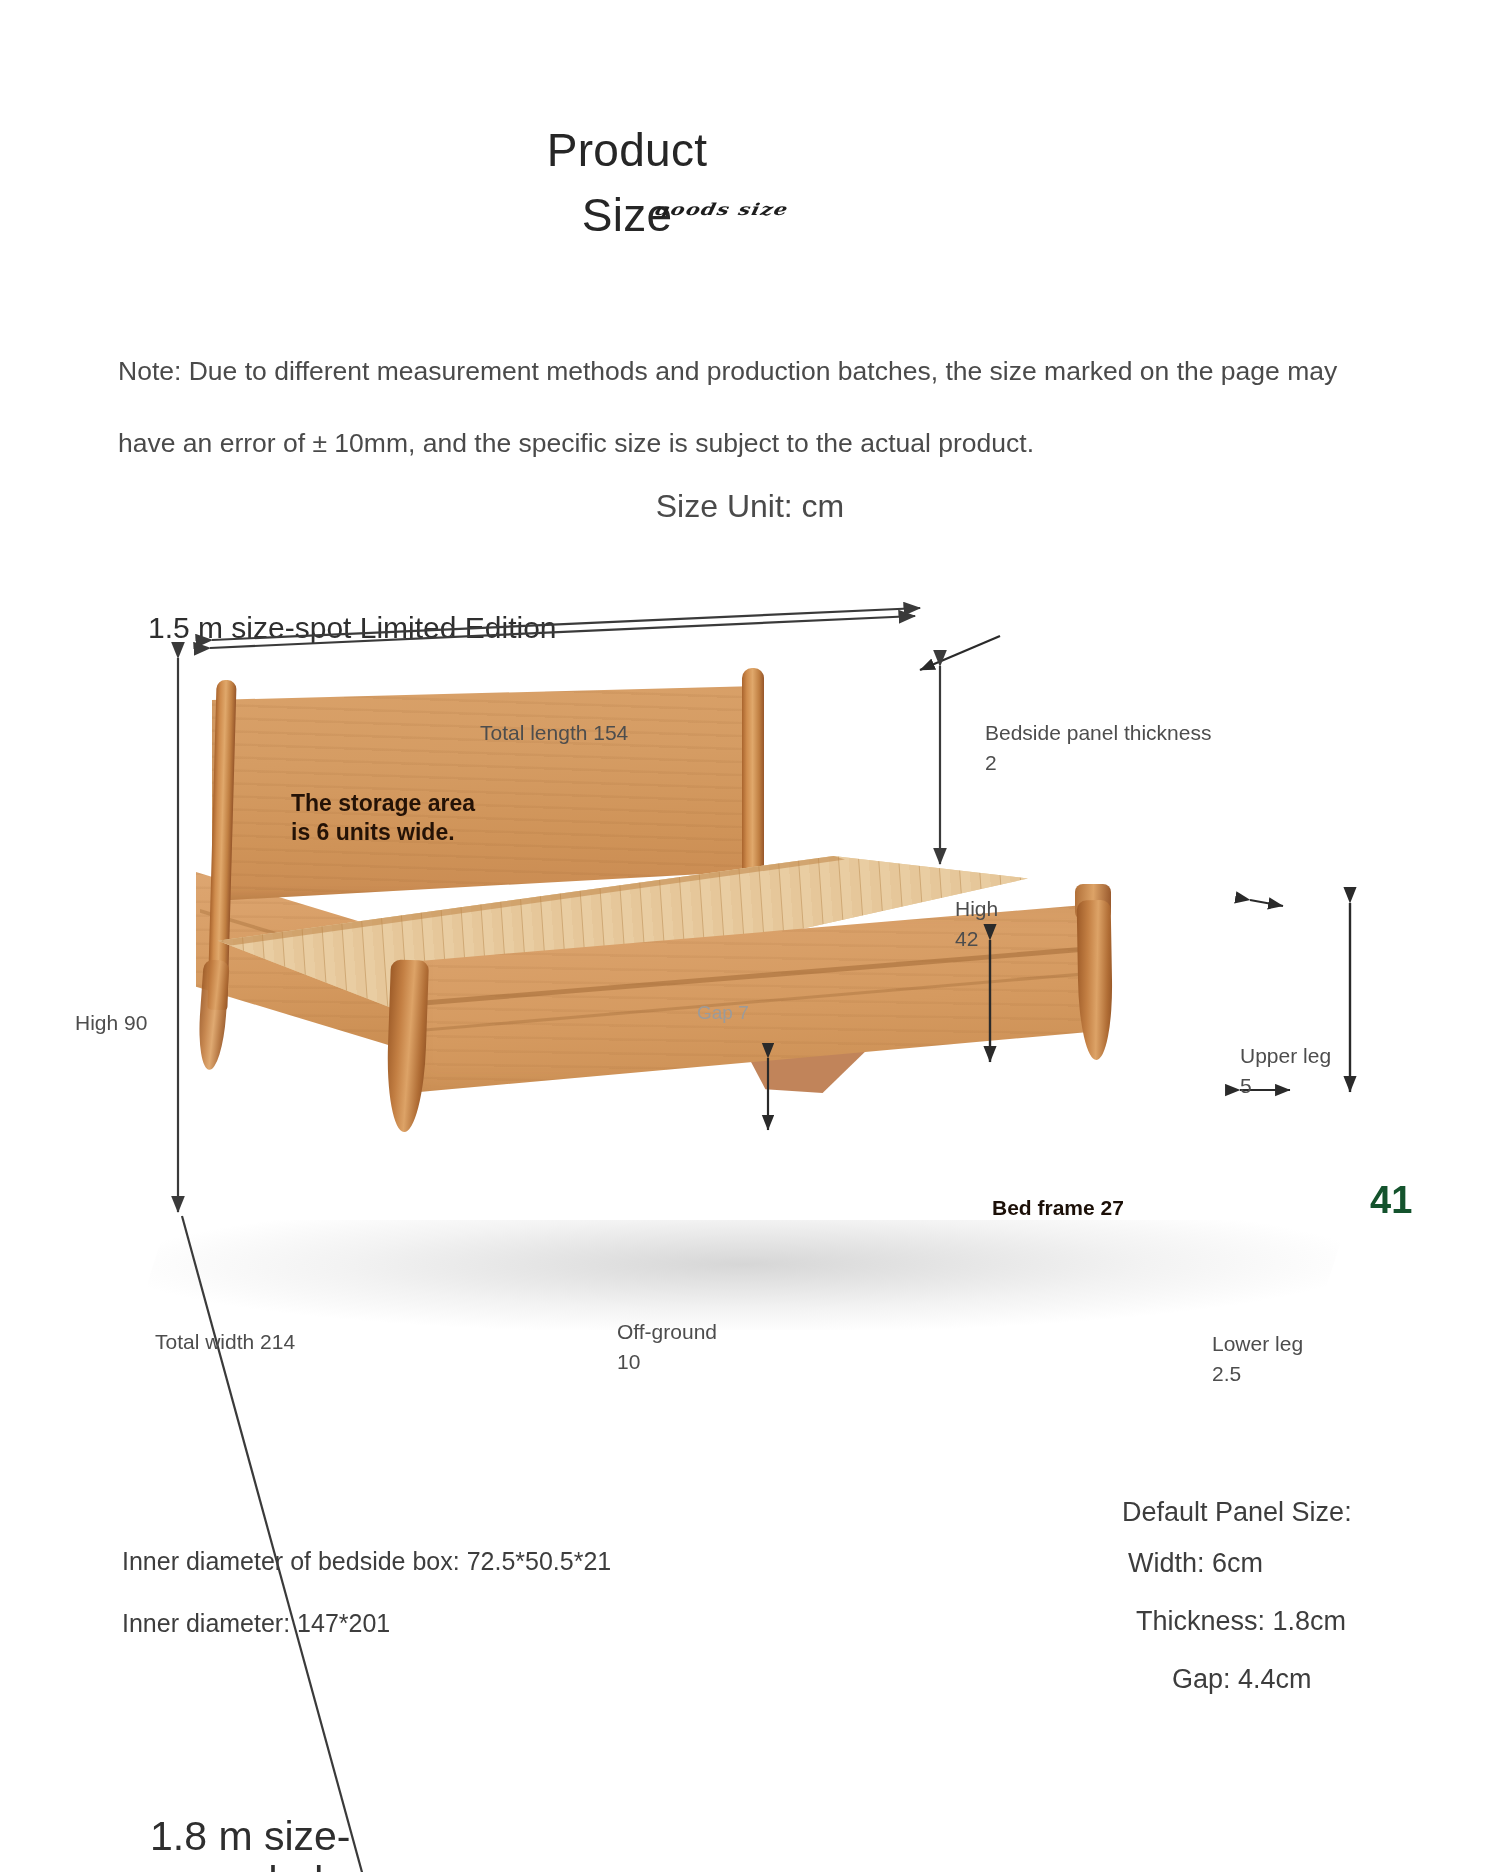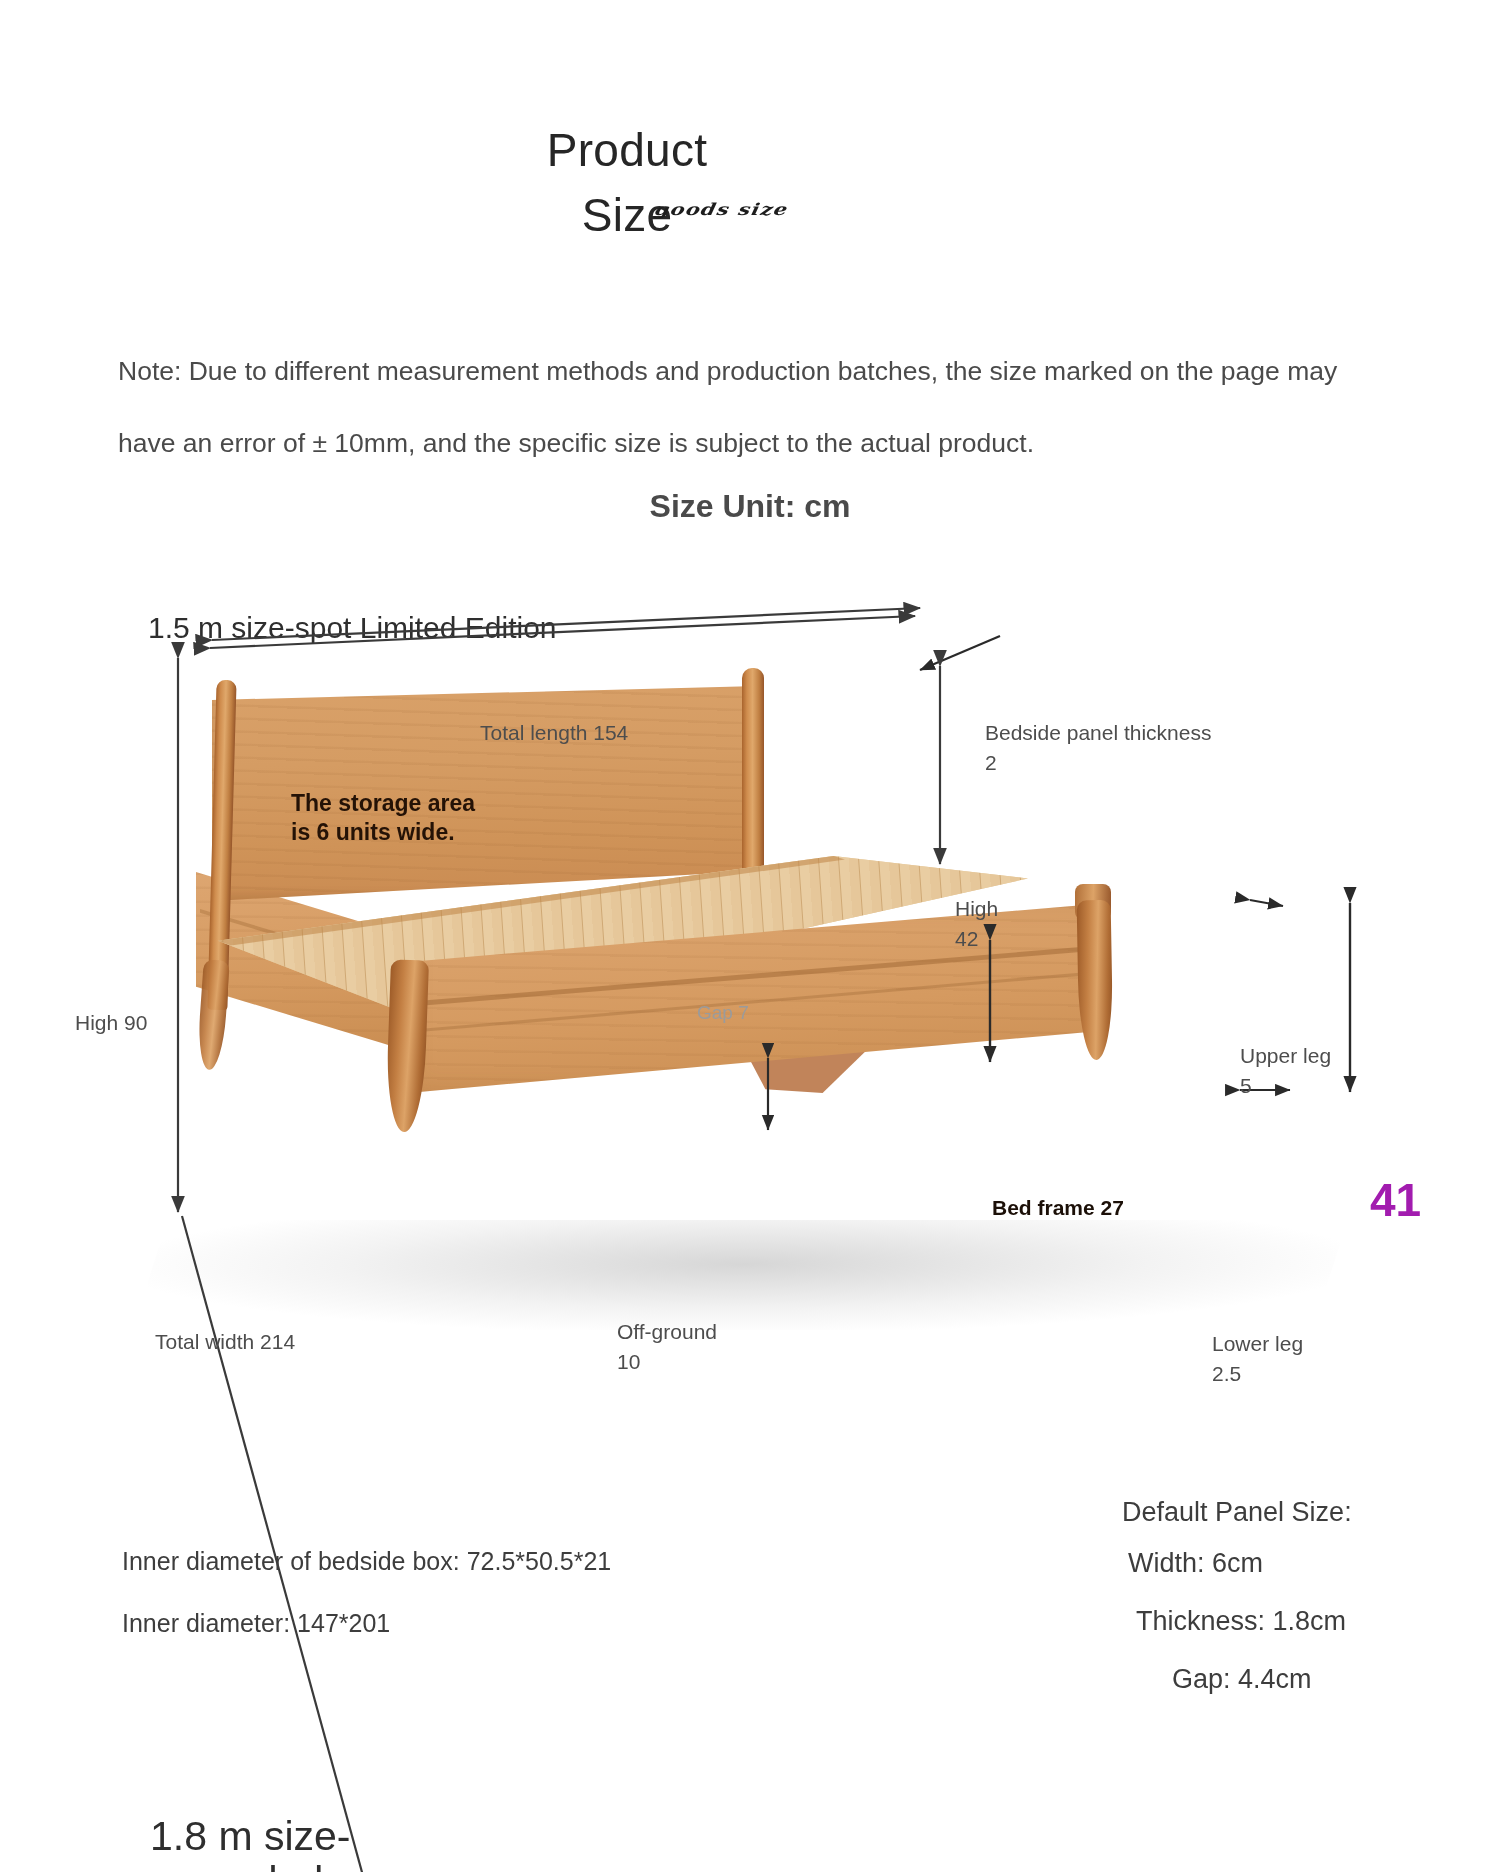--- a/index.html
+++ b/index.html
@@ -57,21 +57,20 @@
     text-align: left;
   }
   .size-unit {
     position: absolute;
     top: 488px;
     left: 0;
     width: 1500px;
     text-align: center;
     font-size: 32px;
     color: #4a4a4a;
-    font-weight: bold;
   }
 
   .section-head {
     position: absolute;
     font-size: 30px;
     color: #2e2e2e;
     line-height: 1.3;
   }
   .section-head-15 { top: 608px; left: 148px; }
   .section-head-18 { top: 1814px; left: 150px; width: 320px; font-size: 41px; line-height: 45px;}
@@ -236,23 +235,23 @@
     font-size: 21px;
   }
   .dlabel.storage {
     font-weight: 700;
     color: #241206;
     font-size: 23px;
     line-height: 29px;
     left: 291px; top: 768px;
   }
   .dlabel.big {
-    font-size: 46px;
+    font-size: 38px;
     font-weight: 700;
-    color: #a21caf;
+    color: #14532d;
   }
   .dlabel.faded { color: #9b9b9b; font-size: 19px; }
 
   .lbl-total-length { left: 480px; top: 697px; }
   .lbl-bedside-thick { left: 985px; top: 697px; width: 260px; }
   .lbl-high42 { left: 955px; top: 873px; }
   .lbl-high90 { left: 75px; top: 987px; }
   .lbl-gap7 { left: 697px; top: 977px; }
   .lbl-upper-leg { left: 1240px; top: 1020px; width: 220px; }
   .lbl-41 { left: 1370px; top: 1164px; }

